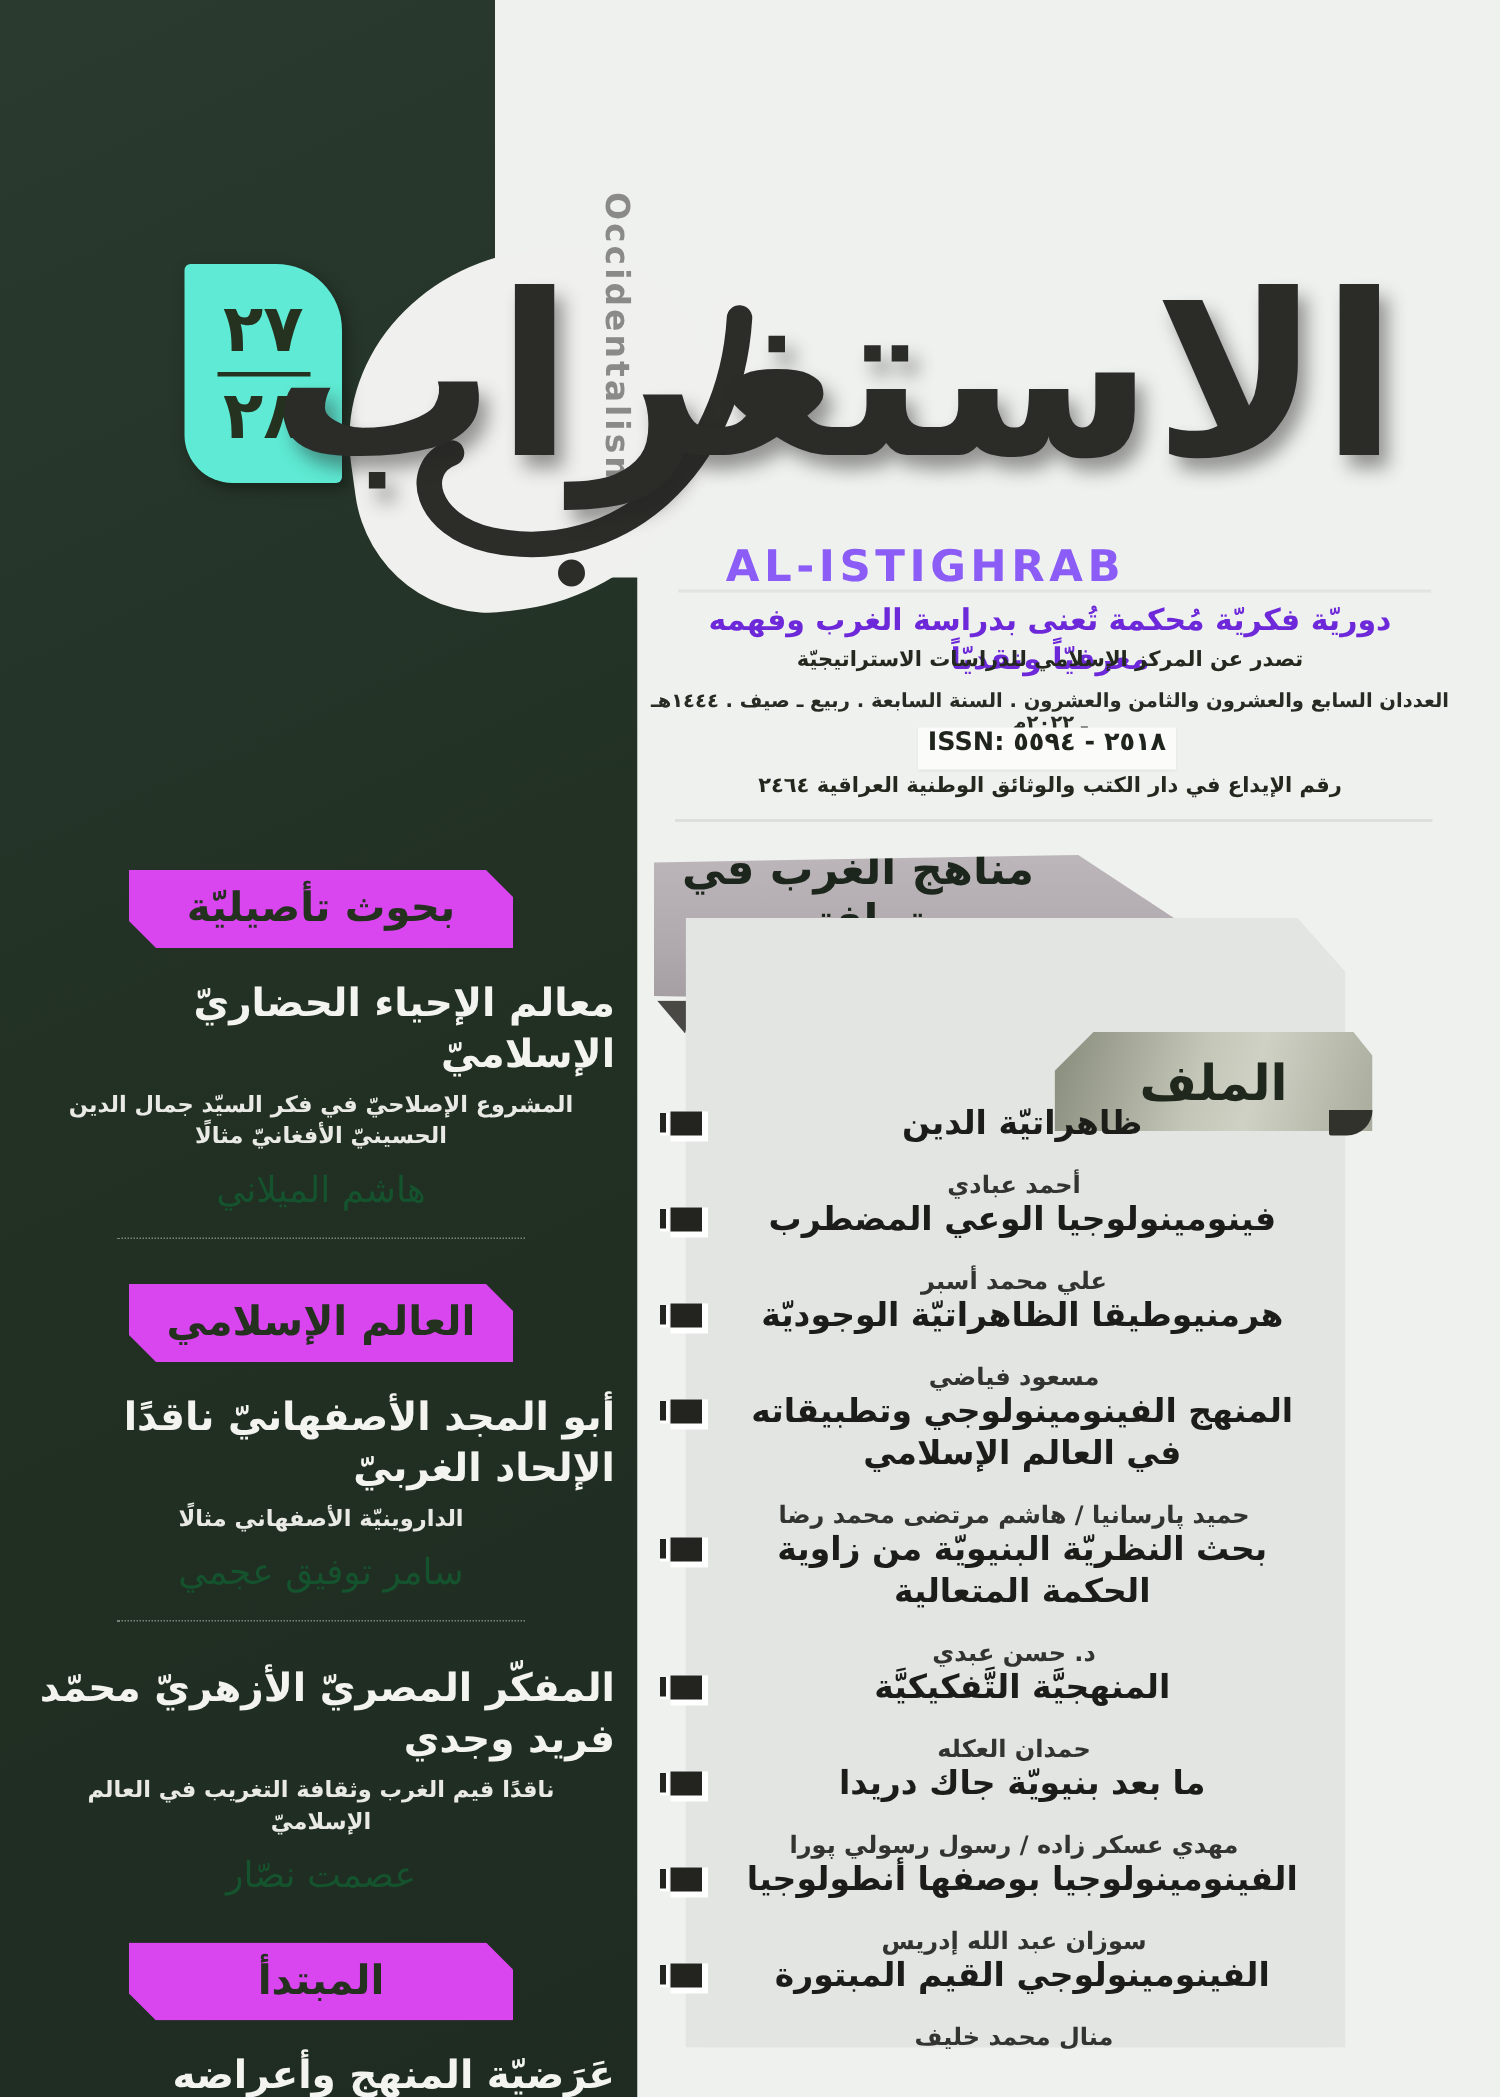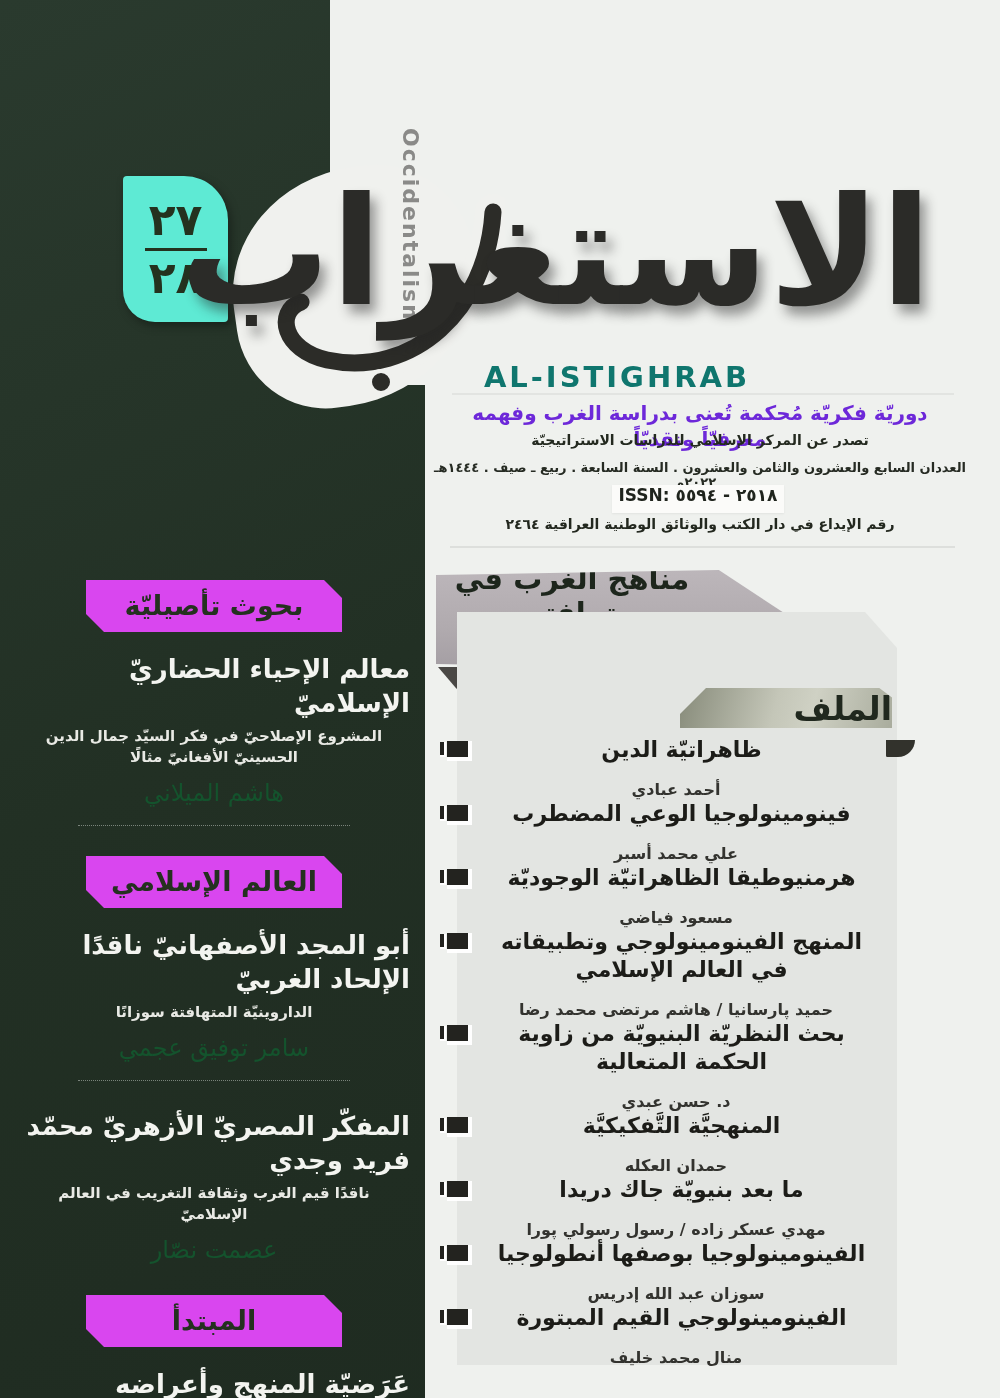--- a/index.html
+++ b/index.html
@@ -45,21 +45,21 @@
     font-size:22px; font-weight:bold; letter-spacing:2px; color:#8a8a88;
   }
   .title-ar {
     position:absolute; left:320px; top:150px; width:612px; height:215px;
     font-size:150px; font-weight:bold; line-height:205px; white-space:nowrap;
     text-align:center; direction:rtl; color:#2b2b28;
     text-shadow:6px 9px 12px rgba(35,35,35,0.45);
   }
   .title-en {
     position:absolute; left:437px; top:360px; width:360px; text-align:center;
-    font-size:29px; font-weight:bold; letter-spacing:3px; color:#0f766e;
+    font-size:29px; font-weight:bold; letter-spacing:3px; color:#8b5cf6;
   }
   .rule { position:absolute; background:#e2e4e1; }
   .rule-top { left:452px; top:393px; width:502px; height:2px; }
   .rule-mid { left:450px; top:546px; width:505px; height:2px; background:#dddfdc; }
 
   .tagline {
     position:absolute; left:438px; top:400px; width:524px; text-align:center;
     direction:rtl; font-size:20px; font-weight:bold; color:#6d28d9; line-height:1.3;
   }
   .publisher {
@@ -98,24 +98,24 @@
   }
 
   
   .dossier-panel {
     position:absolute; left:457px; top:612px; width:440px; height:753px;
     background:#e3e5e2;
     clip-path:polygon(0 0, calc(100% - 32px) 0, 100% 36px, 100% 100%, 0 100%);
     filter:drop-shadow(0 6px 7px rgba(0,0,0,0.18));
   }
   .dossier-banner {
-    position:absolute; left:680px; top:688px; width:212px; height:40px;
+    position:absolute; left:703px; top:688px; width:212px; height:66px;
     background:linear-gradient(105deg,#878b7a 0%, #c4c6b8 45%, #cfd1c4 62%, #a9ac9d 100%);
     clip-path:polygon(26px 0, 94% 0, 100% 24%, 100% 100%, 0 100%, 0 26px);
-    display:flex; align-items:center; justify-content:flex-start;
+    display:flex; align-items:center; justify-content:center;
     font-size:33px; font-weight:bold; color:#20281e; direction:rtl;
     filter:drop-shadow(2px 3px 4px rgba(0,0,0,0.35));
   }
   .dossier-fold {
     position:absolute; left:886px; top:740px; width:29px; height:17px;
     background:#32322c; border-radius:0 0 26px 2px;
   }
 
   .dossier-items {
     position:absolute; left:470px; top:736px; width:412px; height:612px;
@@ -293,21 +293,21 @@
     <div class="side-banner">بحوث تأصيليّة</div>
     <div class="s-title">معالم الإحياء الحضاريّ الإسلاميّ</div>
     <div class="s-sub">المشروع الإصلاحيّ في فكر السيّد جمال الدين الحسينيّ الأفغانيّ مثالًا</div>
     <div class="s-author">هاشم الميلاني</div>
     <div class="s-div"></div>
   </div>
 
   <div class="s-section">
     <div class="side-banner mt">العالم الإسلامي والغرب</div>
     <div class="s-title">أبو المجد الأصفهانيّ ناقدًا الإلحاد الغربيّ</div>
-    <div class="s-sub">الداروينيّة المتهافتة سوزانًا</div>
+    <div class="s-sub">الداروينيّة الأصفهاني مثالًا</div>
     <div class="s-author">سامر توفيق عجمي</div>
     <div class="s-div"></div>
   </div>
 
   <div class="s-section">
 
     <div class="s-title mt">المفكّر المصريّ الأزهريّ محمّد فريد وجدي</div>
     <div class="s-sub">ناقدًا قيم الغرب وثقافة التغريب في العالم الإسلاميّ</div>
     <div class="s-author">عصمت نصّار</div>
 

